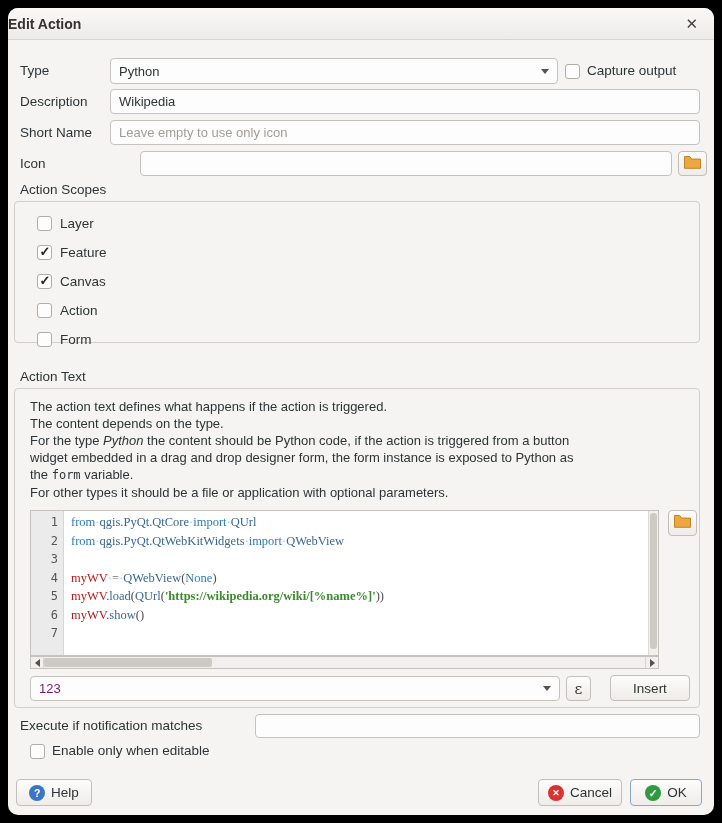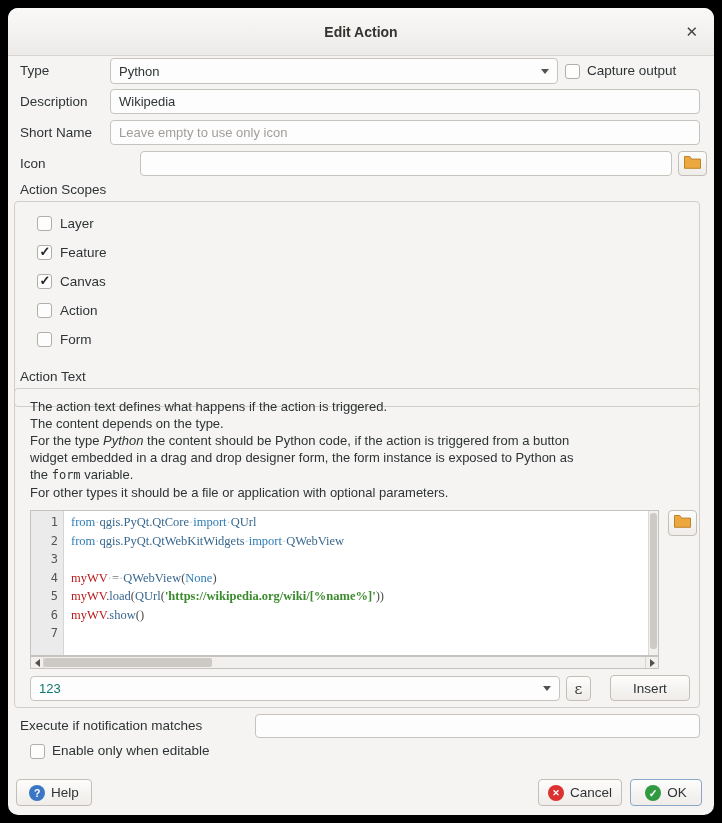--- a/index.html
+++ b/index.html
@@ -1,21 +1,21 @@
 <!DOCTYPE html>
 <html><head>
 <meta charset="utf-8">
 <style>
   * { margin:0; padding:0; box-sizing:border-box; }
   html,body { width:722px; height:823px; }
   body { background:#000; font-family:"Liberation Sans",sans-serif; position:relative; overflow:hidden; }
   .dialog { position:absolute; left:8px; top:8px; width:706px; height:807px; background:#f5f4f2; border-radius:10px; overflow:hidden; }
-  .titlebar { position:absolute; left:0; top:0; right:0; height:48px;
+  .titlebar { position:absolute; left:0; top:0; right:0; height:32px;
     background:linear-gradient(#faf9f8,#edebe9); border-bottom:1px solid #d8d4d0;
-    display:flex; align-items:center; justify-content:center; }
+    display:flex; align-items:center; }
   .titlebar .title { font-size:14px; font-weight:bold; color:#35322f; }
   .titlebar .close { position:absolute; right:16px; top:50%; transform:translateY(-50%);
     font-size:15px; color:#47433f; cursor:pointer; }
   .lab { position:absolute; font-size:13.5px; color:#2e3436; white-space:nowrap; }
   .field { position:absolute; background:#fdfdfd; border:1px solid #c6c2bd; border-radius:4px;
     font-size:13px; color:#2e3436; padding:0 8px; font-family:"Liberation Sans",sans-serif; }
   input.field::placeholder { color:#a29d98; }
   .combo { position:absolute; background:#fdfdfd; border:1px solid #c6c2bd; border-radius:4px;
     display:flex; align-items:center; font-size:13px; color:#2e3436; padding:0 8px; }
   .combo .val { flex:1; white-space:nowrap; overflow:hidden; }
@@ -97,21 +97,21 @@
   <input class="field" style="left: 132px; top: 143px; width: 532px; height: 25px;">
   <div class="tool-btn" style="left:670px; top:143px; width:29px; height:25px;">
     <span>
       <svg width="17" height="14" viewBox="0 0 17 14">
           <path d="M0.5 1.5 h5.2 l2 2.6 h8.8 v9.2 h-16 z" fill="#eda73f" stroke="#bd852a" stroke-width="1"></path>
         </svg>
     </span>
   </div>
 
   <div class="lab" style="left:12px; top:174px;">Action Scopes</div>
-  <div class="groupbox" style="left:6px; top:193px; width:686px; height:206px;">
+  <div class="groupbox" style="left:6px; top:193px; width:686px; height:142px;">
     <div id="scopes-list" style="position:absolute; left:22px; top:7px;">
         <div class="scope-row">
           <span class="checkbox inline"></span>
           <span class="cb-label">Layer</span>
         </div>
         <div class="scope-row">
           <span class="checkbox inline checked"></span>
           <span class="cb-label">Feature</span>
         </div>
         <div class="scope-row">
@@ -175,21 +175,21 @@
     <div class="sb-arrow left">
         <span class="tri-left"></span>
       </div>
     <div class="thumb"></div>
     <div class="sb-arrow right">
         <span class="tri-right"></span>
       </div>
   </div>
 
   <div class="combo" style="left:22px; top:668px; width:530px; height:25px;">
-    <span class="val" style="color:#0f766e;">123</span>
+    <span class="val" style="color:#701a75;">123</span>
     <span class="arrow-down"></span>
   </div>
   <div class="tool-btn" style="left:558px; top:668px; width:25px; height:25px;">
     <span class="eps">ε</span>
   </div>
   <div class="btn" style="left:602px; top:667px; width:80px; height:26px;">
     <span>Insert</span>
   </div>
 
   <div class="lab" style="left:12px; top:706px; line-height:24px;">Execute if notification matches</div>

